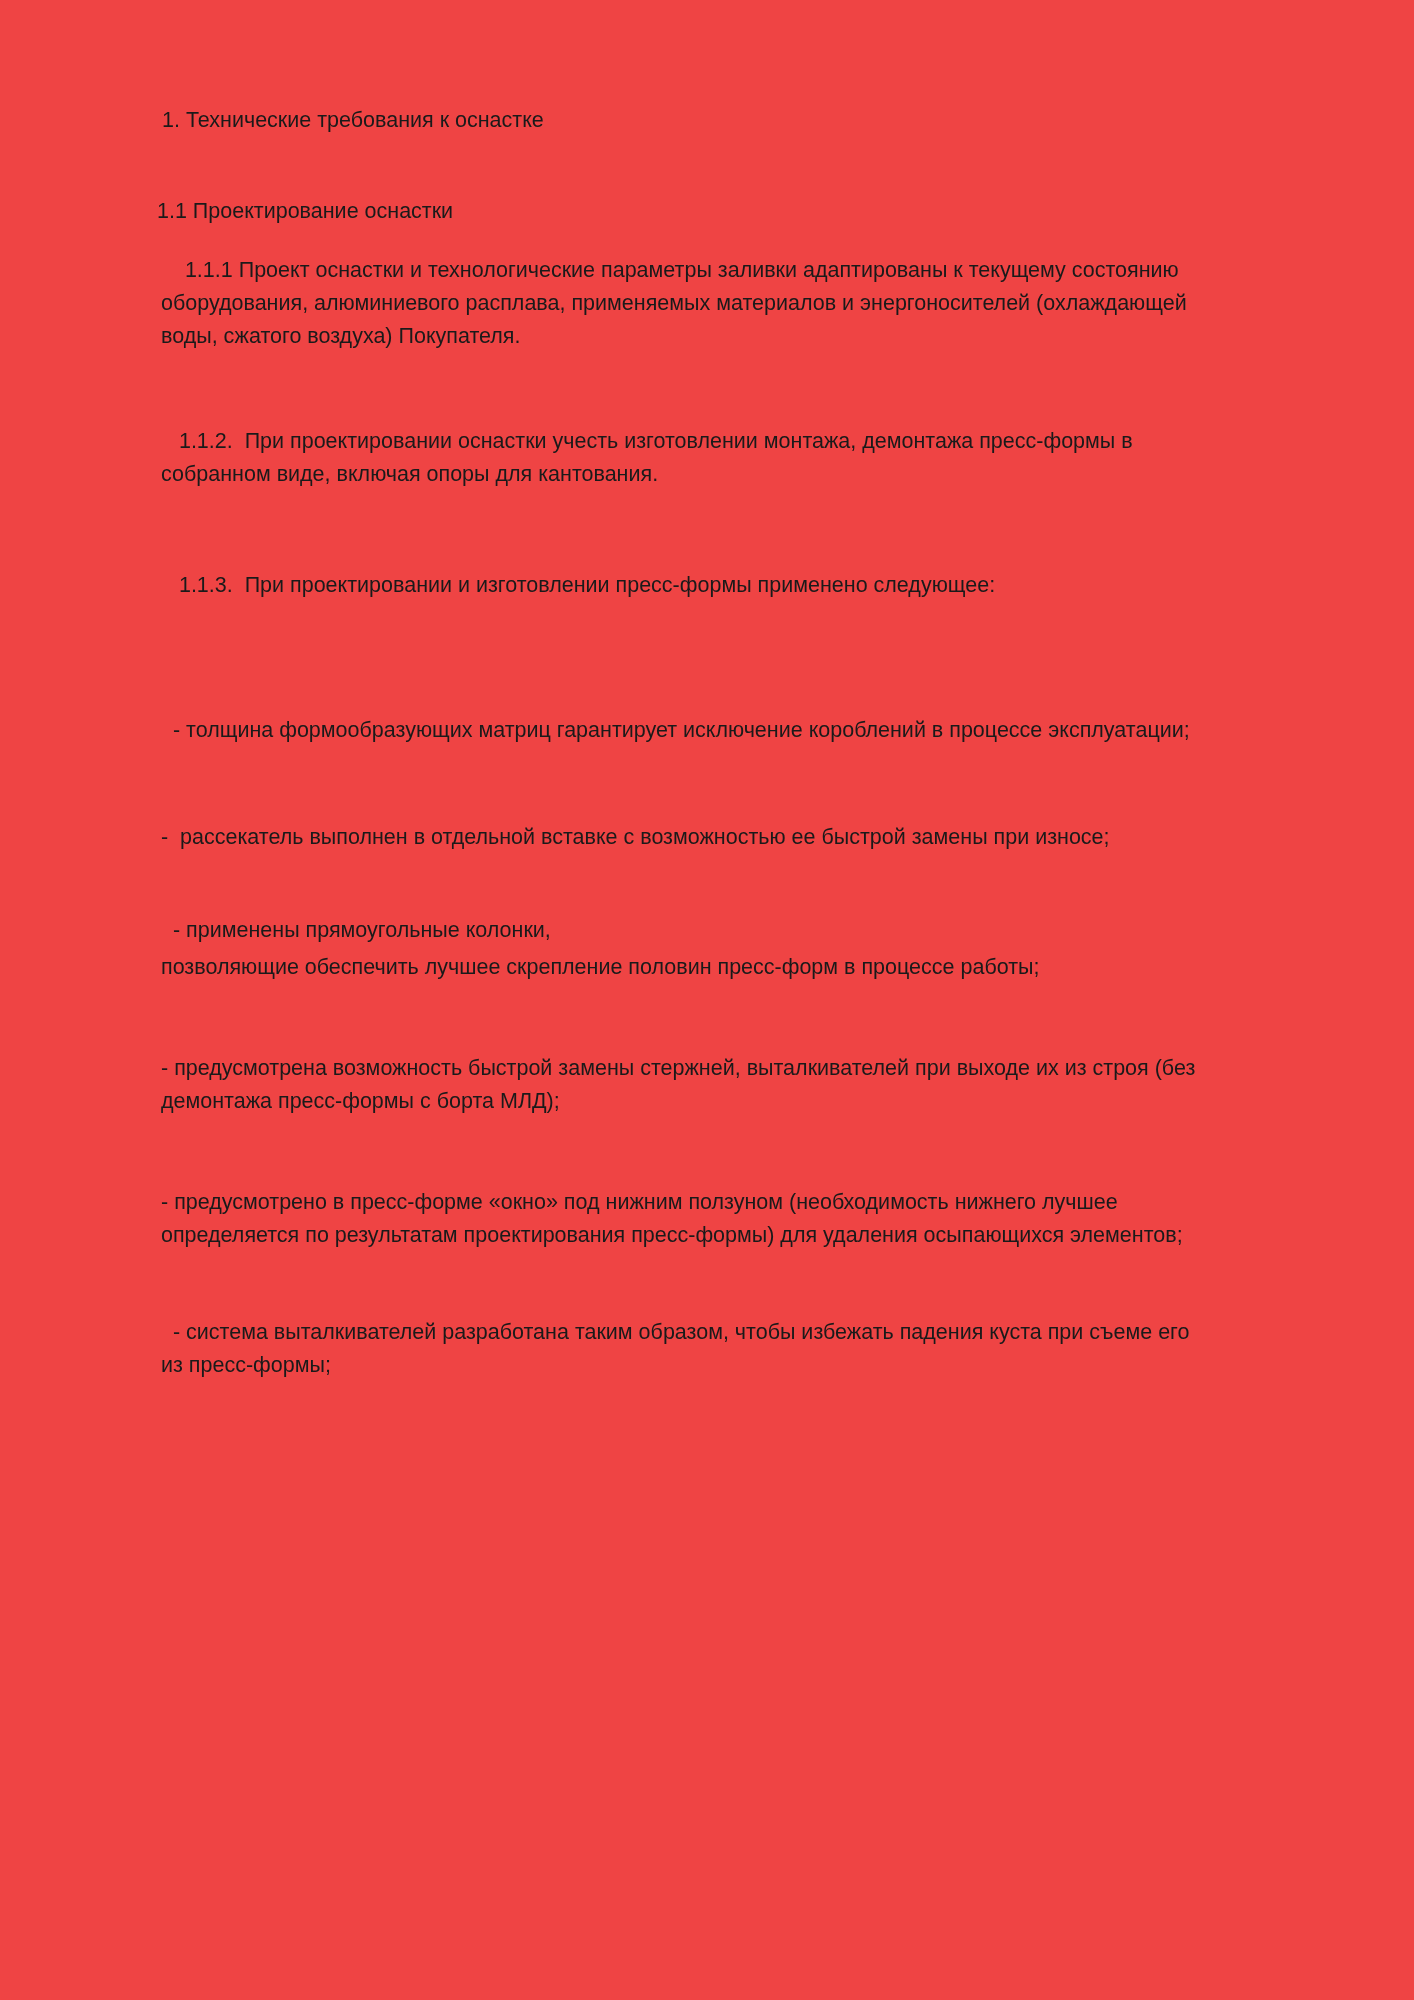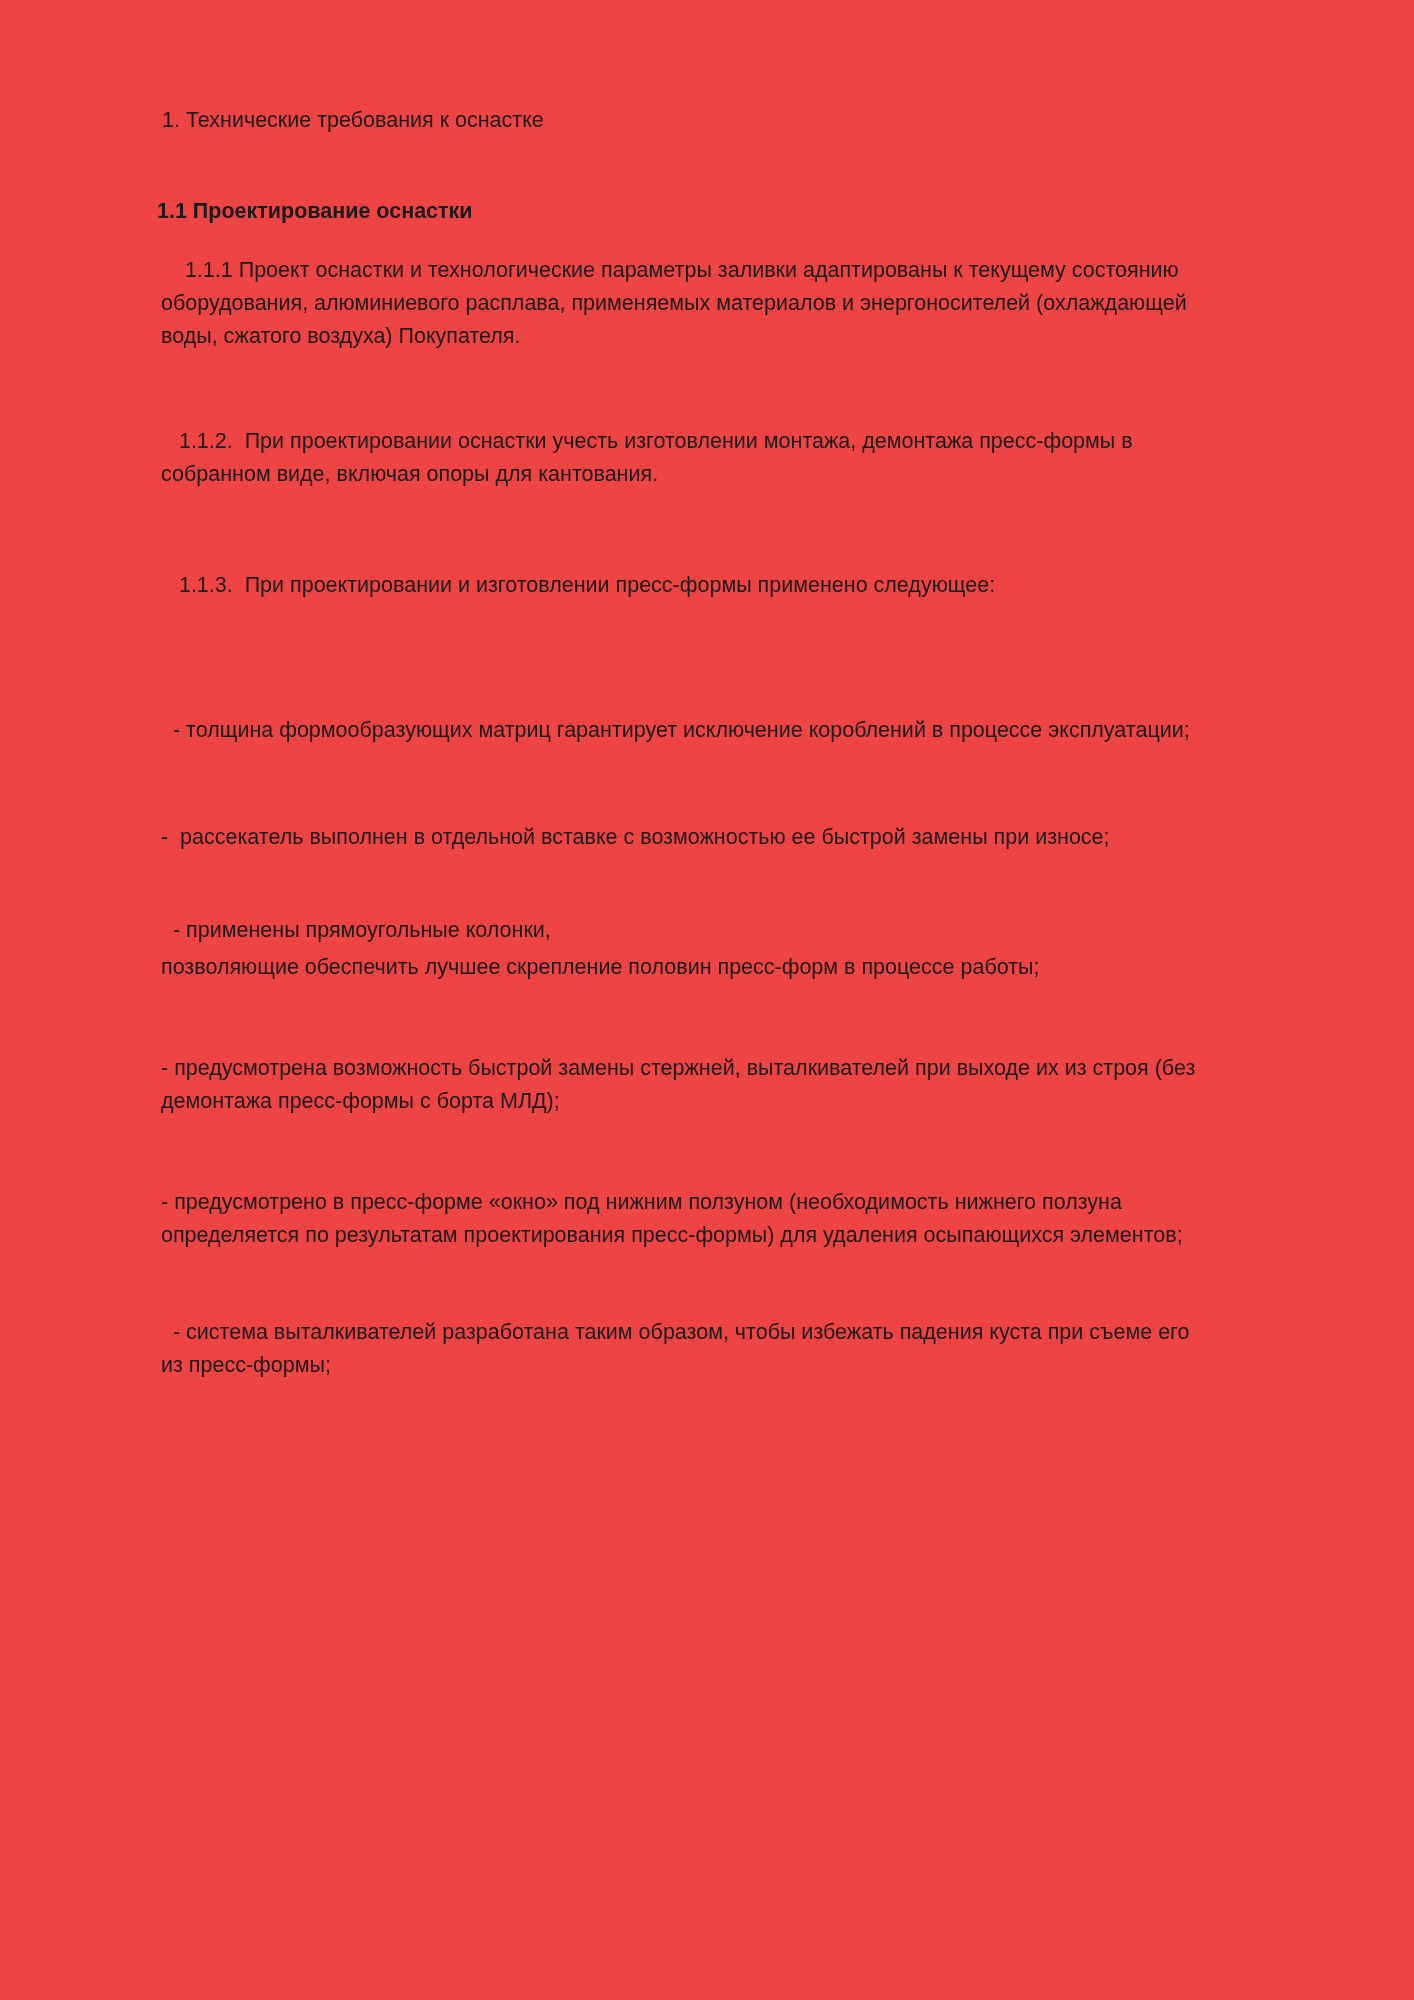--- a/index.html
+++ b/index.html
@@ -51,21 +51,21 @@
     font-size: 21.5px;
     line-height: 33px;
     margin: 0;
     font-weight: normal;
     color: #1a1a1a;
   }
   .heading-2 {
     font-size: 21.5px;
     line-height: 33px;
     margin: 0;
-    font-weight: bold;
+    font-weight: normal;
     color: #1a1a1a;
   }
   
   .ind-none { padding-left: 0; }
   .ind-sm   { padding-left: 5px; }
 </style>
 </head>
 <body>
 
 <div class="page">
@@ -104,20 +104,20 @@
     <p class="para ind-none">  - применены прямоугольные колонки,</p>
 
     <p class="para ind-none">позволяющие обеспечить лучшее скрепление половин пресс-форм в процессе работы;</p>
 
     <div class="sp-60"></div>
 
     <p class="para ind-none">- предусмотрена возможность быстрой замены стержней, выталкивателей при выходе их из строя (без демонтажа пресс-формы с борта МЛД);</p>
 
     <div class="sp-60"></div>
 
-    <p class="para ind-none">- предусмотрено в пресс-форме «окно» под нижним ползуном (необходимость нижнего ползуна определяется по результатам проектирования пресс-формы) для удаления осыпающихся элементов;</p>
+    <p class="para ind-none">- предусмотрено в пресс-форме «окно» под нижним ползуном (необходимость нижнего лучшее определяется по результатам проектирования пресс-формы) для удаления осыпающихся элементов;</p>
 
     <div class="sp-56"></div>
 
     <p class="para ind-none">  - система выталкивателей разработана таким образом, чтобы избежать падения куста при съеме его из пресс-формы;</p>
 
   </div>
 </div>
 
 </body></html>

